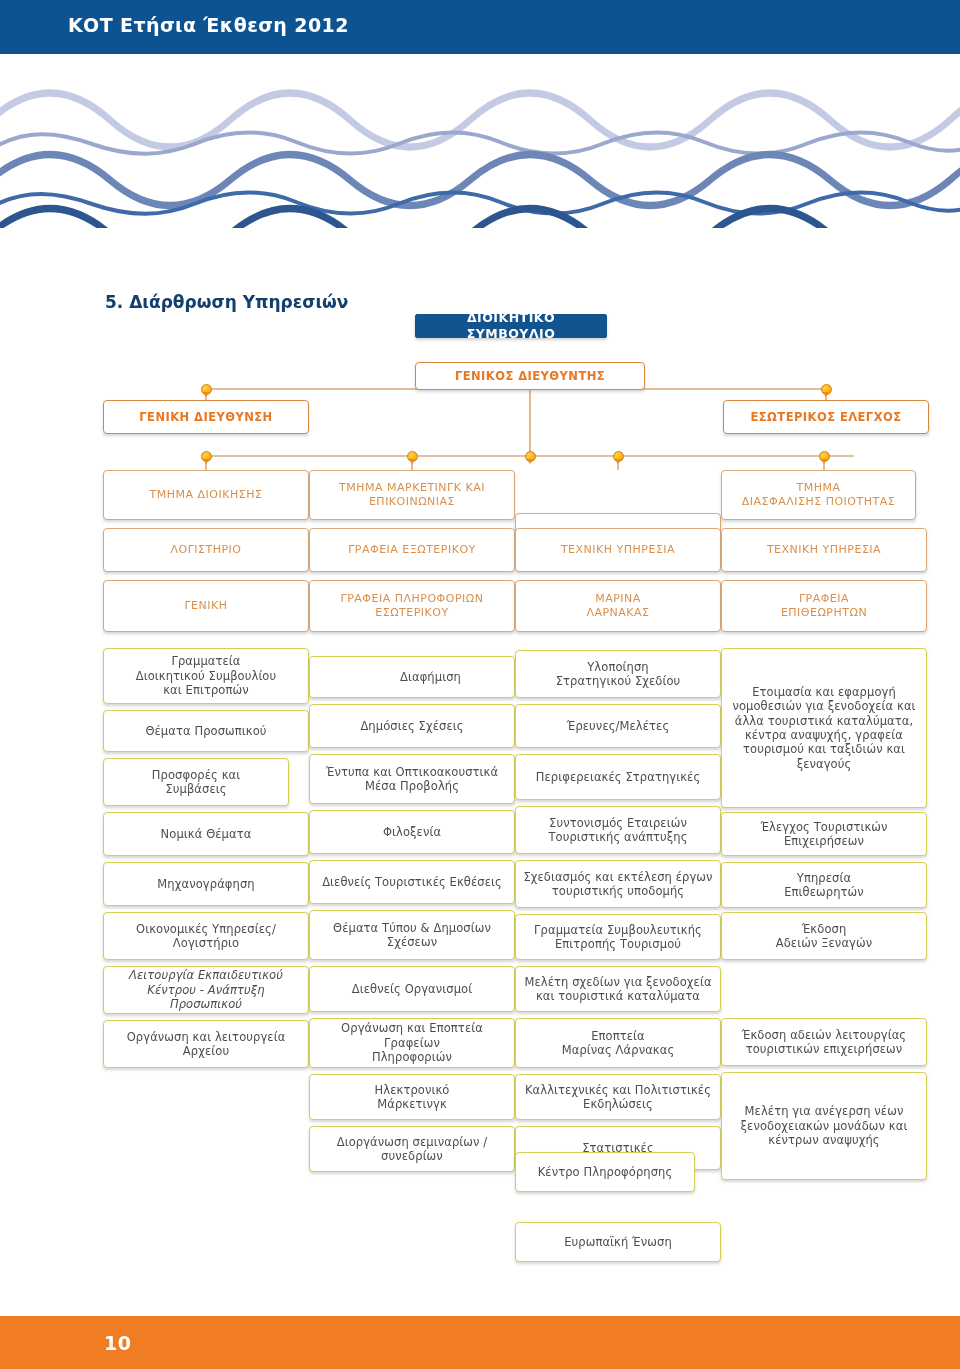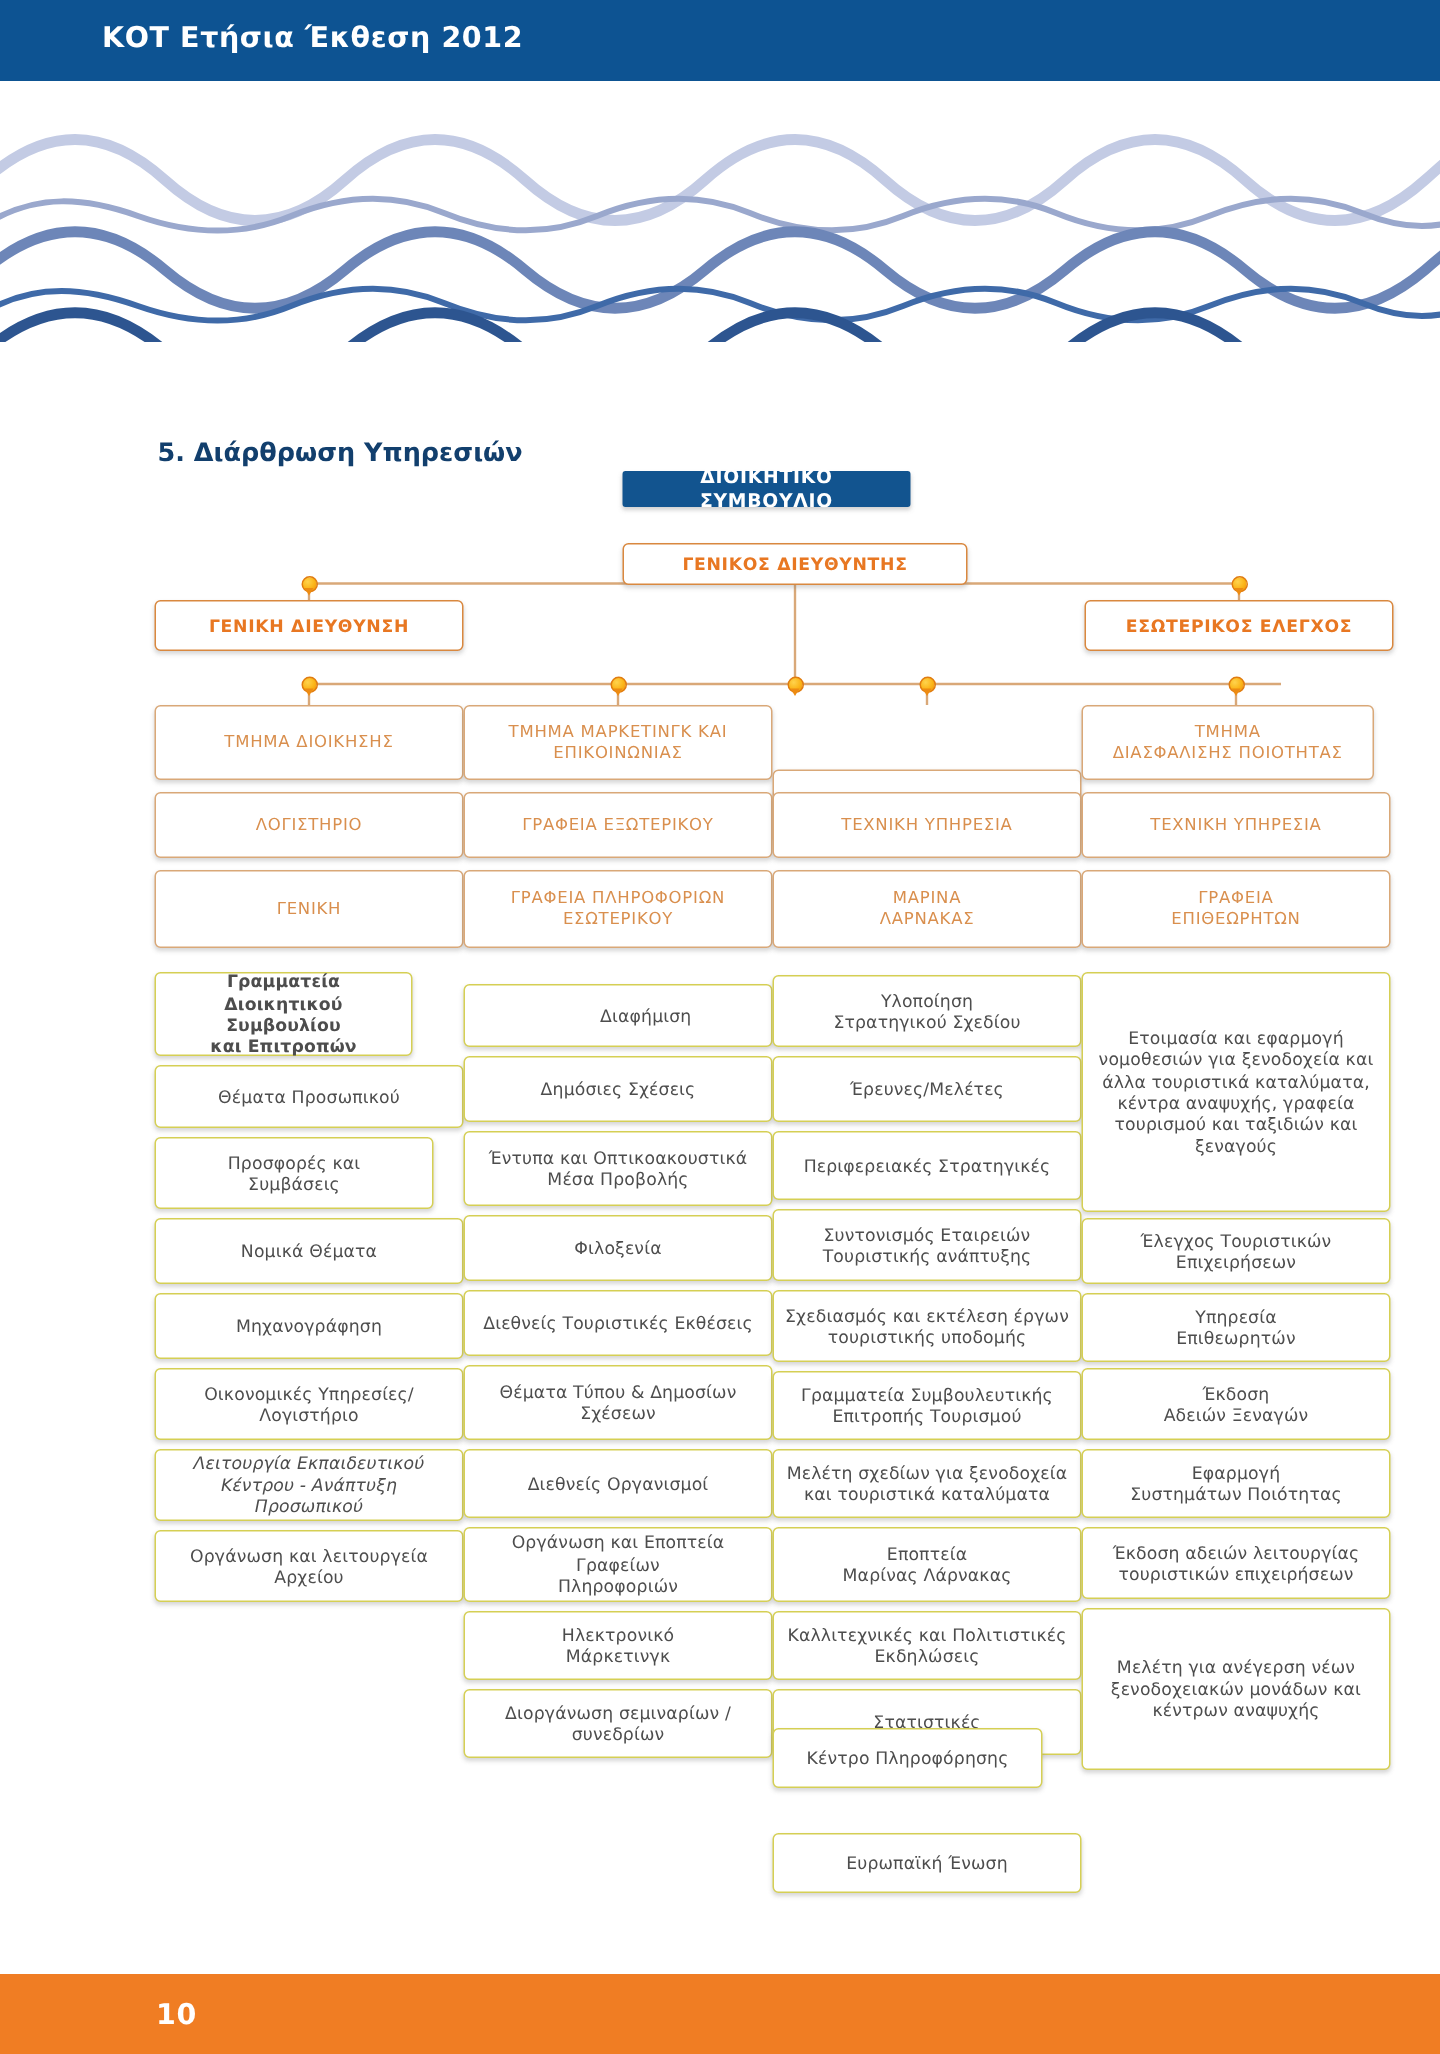--- a/index.html
+++ b/index.html
@@ -236,21 +236,21 @@
   <div class="node orange-light" style="left:721px; top:528px; width:206px; height:44px;">ΤΕΧΝΙΚΗ ΥΠΗΡΕΣΙΑ</div>
 
   <div class="node orange-light" style="left:103px; top:580px; width:206px; height:52px;">ΓΕΝΙΚΗ</div>
   <div class="node orange-light" style="left: 309px; top: 580px; width: 206px; height: 52px; white-space: pre-line;">ΓΡΑΦΕΙΑ ΠΛΗΡΟΦΟΡΙΩΝ
 ΕΣΩΤΕΡΙΚΟΥ</div>
   <div class="node orange-light" style="left: 515px; top: 580px; width: 206px; height: 52px; white-space: pre-line;">ΜΑΡΙΝΑ
 ΛΑΡΝΑΚΑΣ</div>
   <div class="node orange-light" style="left: 721px; top: 580px; width: 206px; height: 52px; white-space: pre-line;">ΓΡΑΦΕΙΑ
 ΕΠΙΘΕΩΡΗΤΩΝ</div>
 
-  <div class="node olive" style="left: 103px; top: 648px; width: 172px; height: 56px; white-space: pre-line; font-weight: bold;">Γραμματεία
+  <div class="node olive" style="left: 103px; top: 648px; width: 206px; height: 56px; white-space: pre-line;">Γραμματεία
 Διοικητικού Συμβουλίου
 και Επιτροπών</div>
   <div class="node olive" style="left:103px; top:710px; width:206px; height:42px;">Θέματα Προσωπικού</div>
   <div class="node olive" style="left: 103px; top: 758px; width: 186px; height: 48px; white-space: pre-line;">Προσφορές και
 Συμβάσεις</div>
   <div class="node olive" style="left:103px; top:812px; width:206px; height:44px;">Νομικά Θέματα</div>
   <div class="node olive" style="left:103px; top:862px; width:206px; height:44px;">Μηχανογράφηση</div>
   <div class="node olive" style="left: 103px; top: 912px; width: 206px; height: 48px; white-space: pre-line;">Οικονομικές Υπηρεσίες/
 Λογιστήριο</div>
   <div class="node olive" style="left: 103px; top: 966px; width: 206px; height: 48px; white-space: pre-line; font-style: italic;">Λειτουργία Εκπαιδευτικού
@@ -299,22 +299,20 @@
 άλλα τουριστικά καταλύματα,
 κέντρα αναψυχής, γραφεία
 τουρισμού και ταξιδιών και
 ξεναγούς</div>
   <div class="node olive" style="left: 721px; top: 812px; width: 206px; height: 44px; white-space: pre-line;">Έλεγχος Τουριστικών
 Επιχειρήσεων</div>
   <div class="node olive" style="left: 721px; top: 862px; width: 206px; height: 46px; white-space: pre-line;">Υπηρεσία
 Επιθεωρητών</div>
   <div class="node olive" style="left: 721px; top: 912px; width: 206px; height: 48px; white-space: pre-line;">Έκδοση
 Αδειών Ξεναγών</div>
-  <div class="node olive" style="left: 721px; top: 966px; width: 206px; height: 46px; white-space: pre-line;">Εφαρμογή
-Συστημάτων Ποιότητας</div>
   <div class="node olive" style="left: 721px; top: 1018px; width: 206px; height: 48px; white-space: pre-line;">Έκδοση αδειών λειτουργίας
 τουριστικών επιχειρήσεων</div>
   <div class="node olive" style="left: 721px; top: 1072px; width: 206px; height: 108px; white-space: pre-line;">Μελέτη για ανέγερση νέων
 ξενοδοχειακών μονάδων και
 κέντρων αναψυχής</div>
 
 </div>
 
 <div class="footer-bar"></div>
 <div class="footer-page">10</div>

